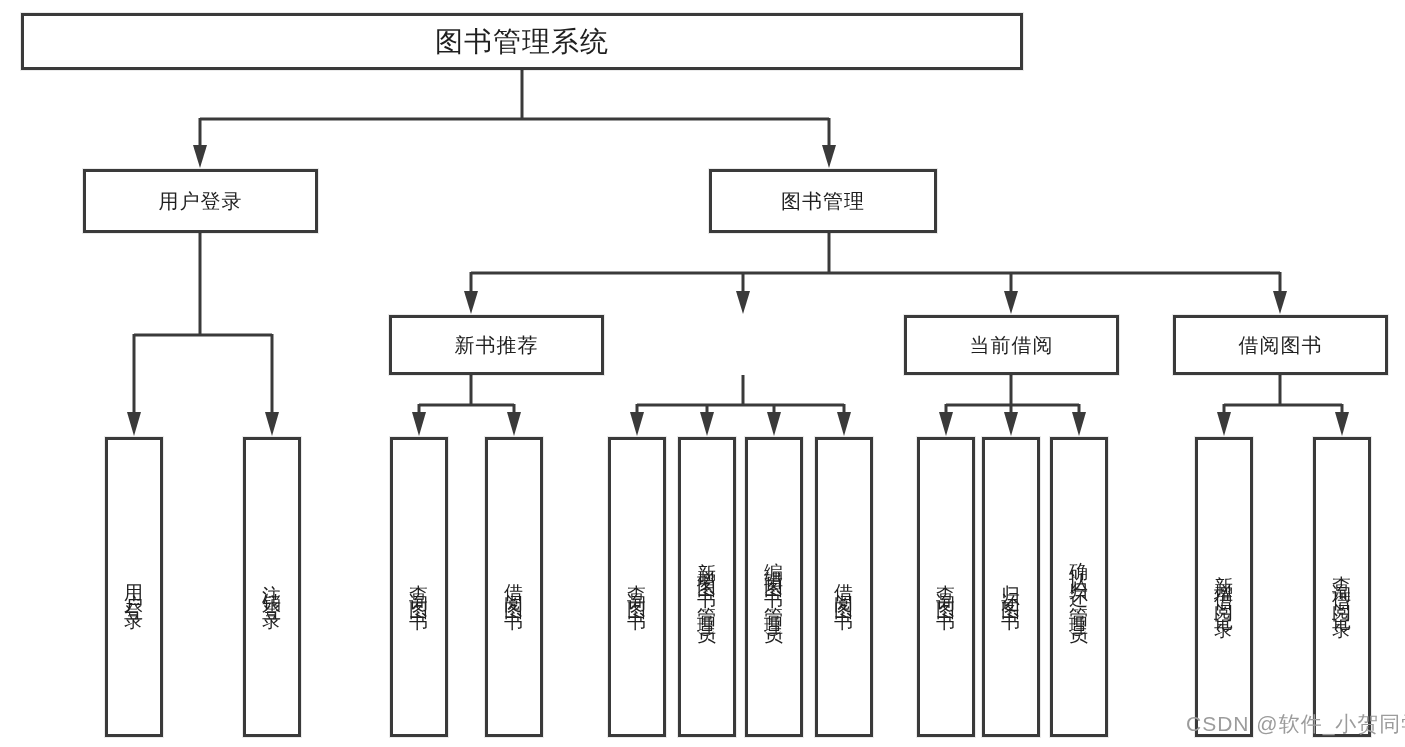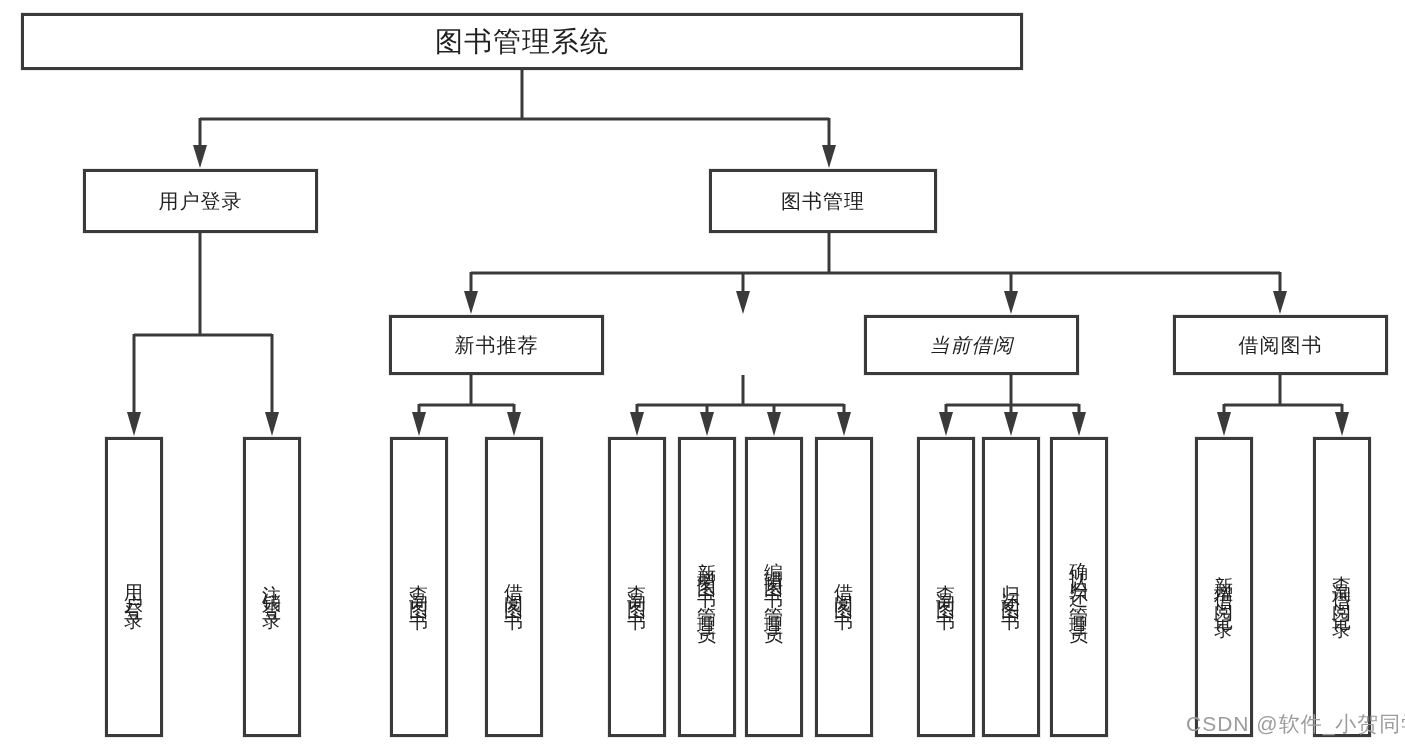--- a/index.html
+++ b/index.html
@@ -134,21 +134,21 @@
   <div class="node node-h" style="left:83px; top:169px; width:229px; height:58px;">
     <span>用户登录</span>
   </div>
   <div class="node node-h" style="left:709px; top:169px; width:222px; height:58px;">
     <span>图书管理</span>
   </div>
 
   <div class="node node-h" style="left:357px; top:315px; width:209px; height:54px;margin-left:32px;">
     <span>新书推荐</span>
   </div>
-  <div class="node node-h" style="left:864px; top:315px; width:209px; height:54px;font-style:italic;">
+  <div class="node node-h" style="left:904px; top:315px; width:209px; height:54px;">
     <span>当前借阅</span>
   </div>
   <div class="node node-h" style="left:1173px; top:315px; width:209px; height:54px;">
     <span>借阅图书</span>
   </div>
 
   <div class="node node-v" style="left:105px; top:437px; width:52px; height:294px;">
     <span>用户登录</span>
   </div>
   <div class="node node-v" style="left:243px; top:437px; width:52px; height:294px;">

